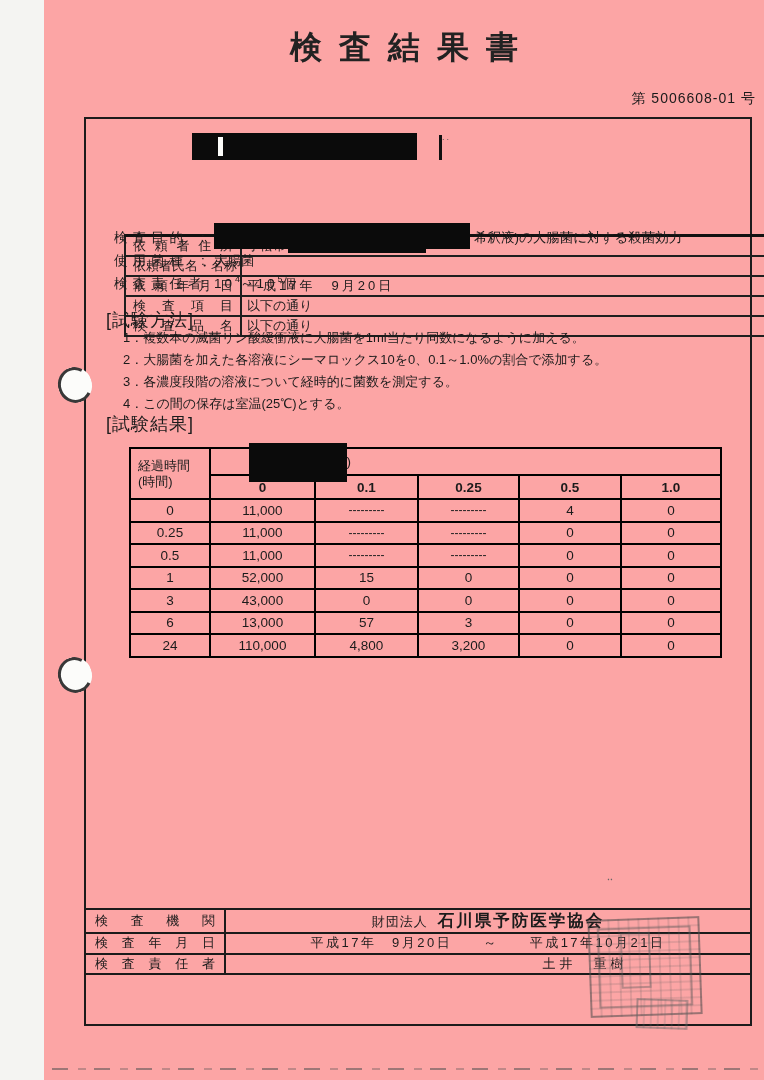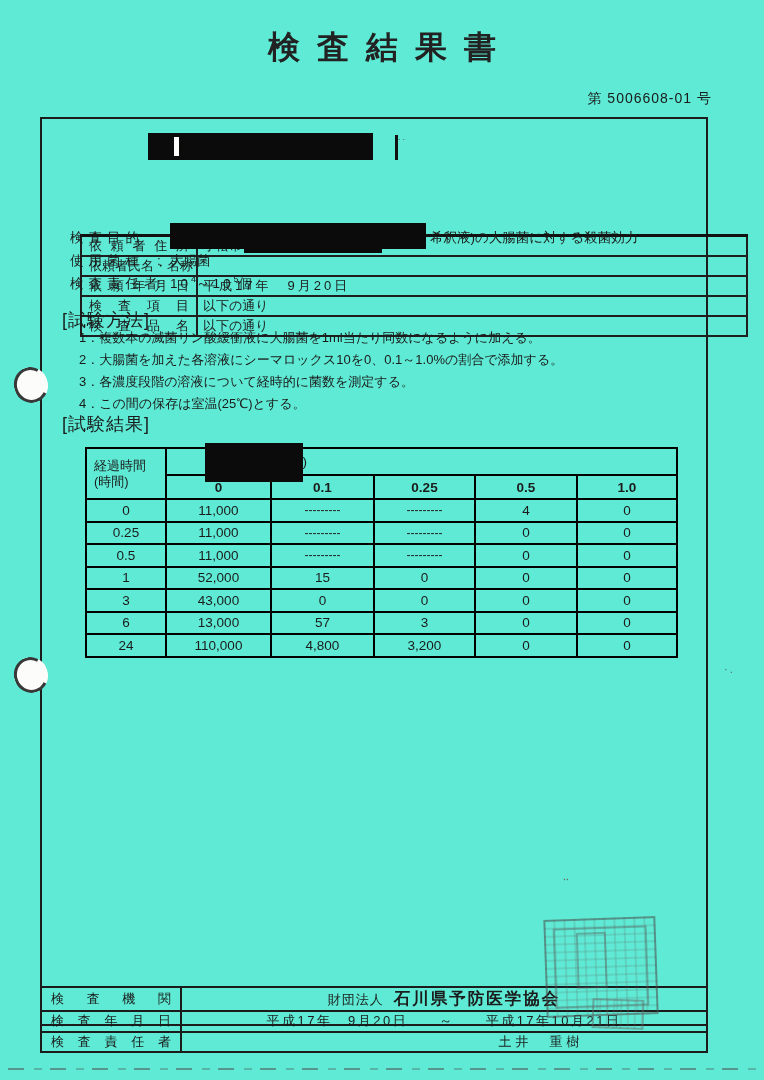--- a/index.html
+++ b/index.html
@@ -6,21 +6,22 @@
   body{
     width:764px;height:1080px;
     background:#f4f4f2;
     font-family:"Liberation Sans",sans-serif;
     color:#1b1b1b;
     position:relative;
     overflow:hidden;
   }
   .page{
     position:absolute;inset:0;
-    background:#5eead4;
+    background:#fca5a5;
+    margin-left:44px;
   }
   
   .title{
     position:absolute;top:26px;left:0;width:100%;
     text-align:center;
     font-family:"Liberation Serif",serif;
     font-size:32px;font-weight:bold;
     letter-spacing:17px;
     color:#222;
     margin:0;
@@ -112,21 +113,21 @@
   }
   .res-table .subhead td{height:22px;font-weight:bold;font-size:13.5px;}
   .res-table .datarow td{height:20.5px;}
   .redact-conc{
     position:absolute;left:120px;top:-4px;width:98px;height:39px;
     background:#0b0b0b;z-index:3;
   }
   .dashes{letter-spacing:0;font-size:12px;color:#222;}
   
   .foot-table{
-    position:absolute;left:40px;top:986px;width:668px;
+    position:absolute;left:40px;top:908px;width:668px;
     border-collapse:collapse;table-layout:fixed;
     font-size:13px;
   }
   .foot-table td{
     border:2px solid #1b1b1b;height:18.5px;
     padding:0 6px;vertical-align:middle;white-space:nowrap;overflow:hidden;
   }
   .foot-table td.lbl{
     width:120px;text-align:justify;text-align-last:justify;padding:0 9px;
   }

